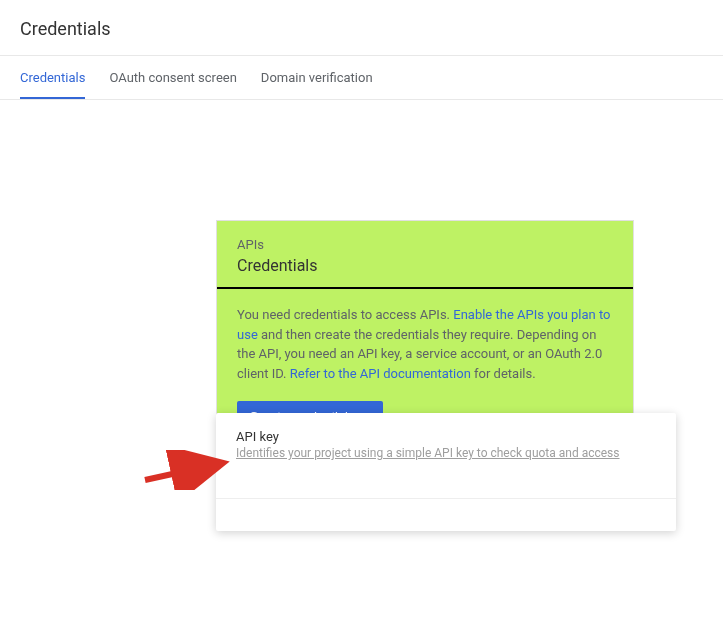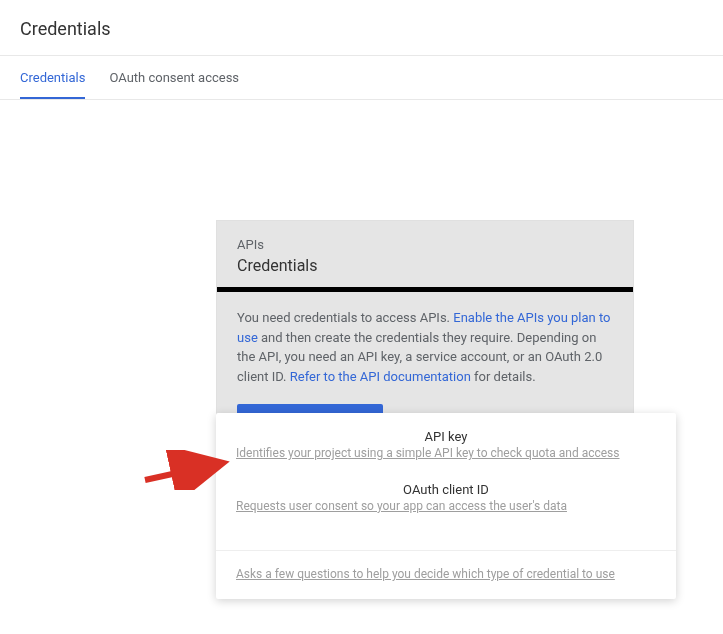--- a/index.html
+++ b/index.html
@@ -41,38 +41,38 @@
     .tab.active {
       color: #3367d6;
       border-bottom: 2px solid #3367d6;
     }
     .card {
       position: absolute;
       left: 216px;
       top: 220px;
       width: 418px;
       border: 1px solid #e0e0e0;
-      background: #e5e5e5;
+      background: #bef264;
     }
     .card-header {
       padding: 16px 20px 12px 20px;
     }
     .card-overline {
       font-size: 13px;
       color: #5f6368;
       margin-bottom: 4px;
     }
     .card-title {
       font-size: 16px;
       color: #333;
       font-weight: 400;
     }
     .card-body {
       padding: 16px 20px 20px 20px;
-      border-top: 5px solid #000000;
+      border-top: 2px solid #000000;
     }
     .card-text {
       font-size: 13px;
       color: #5f6368;
       line-height: 1.5;
       margin-bottom: 18px;
     }
     .card-text a {
       color: #3367d6;
       text-decoration: none;
@@ -104,21 +104,20 @@
       padding: 6px 0;
     }
     .menu-item {
       padding: 10px 20px 10px 20px;
       cursor: pointer;
     }
     .menu-title {
       font-size: 13px;
       color: #333;
       margin-bottom: 2px;
-      text-align: center;
     }
     .menu-desc {
       font-size: 12px;
       color: #9e9e9e;
       line-height: 1.3;
       text-decoration: underline;
     }
     .menu-divider {
       border: none;
       border-top: 1px solid #eee;
@@ -132,21 +131,22 @@
   </style>
 </head>
 <body>
 
 <div class="page-header">
   <h1 class="page-title">Credentials</h1>
 </div>
 
 <div class="tabs">
   <div class="tab active">Credentials</div>
-  <div class="tab">OAuth consent access</div>
+  <div class="tab">OAuth consent screen</div>
+  <div class="tab">Domain verification</div>
 </div>
 
 <div class="card">
   <div class="card-header">
     <div class="card-overline">APIs</div>
     <div class="card-title">Credentials</div>
   </div>
   <div class="card-body">
     <p class="card-text">
       <span>You need credentials to access APIs. </span><a>Enable the APIs you plan to use</a><span> and then create the credentials they require. Depending on the API, you need an API key, a service account, or an OAuth 2.0 client ID. </span><a>Refer to the API documentation</a><span> for details.</span>
@@ -161,28 +161,23 @@
     </button>
   </div>
 </div>
 
 <div class="dropdown">
   <div class="menu-item">
     <div class="menu-title">API key</div>
     <div class="menu-desc">Identifies your project using a simple API key to check quota and access</div>
   </div>
   <div class="menu-item">
-    <div class="menu-title">OAuth client ID</div>
-    <div class="menu-desc">Requests user consent so your app can access the user's data</div>
-  </div>
-  <div class="menu-item">
   </div>
   <hr class="menu-divider">
   <div class="menu-item">
-    <div class="menu-desc">Asks a few questions to help you decide which type of credential to use</div>
   </div>
 </div>
 
 <div class="arrow">
   <svg width="90" height="40" viewBox="0 0 90 40">
     <defs>
       <marker id="ah" markerWidth="10" markerHeight="10" refX="8" refY="5" orient="auto">
         <path d="M0,0 L10,5 L0,10 Z" fill="#d93025"></path>
       </marker>
     </defs>

